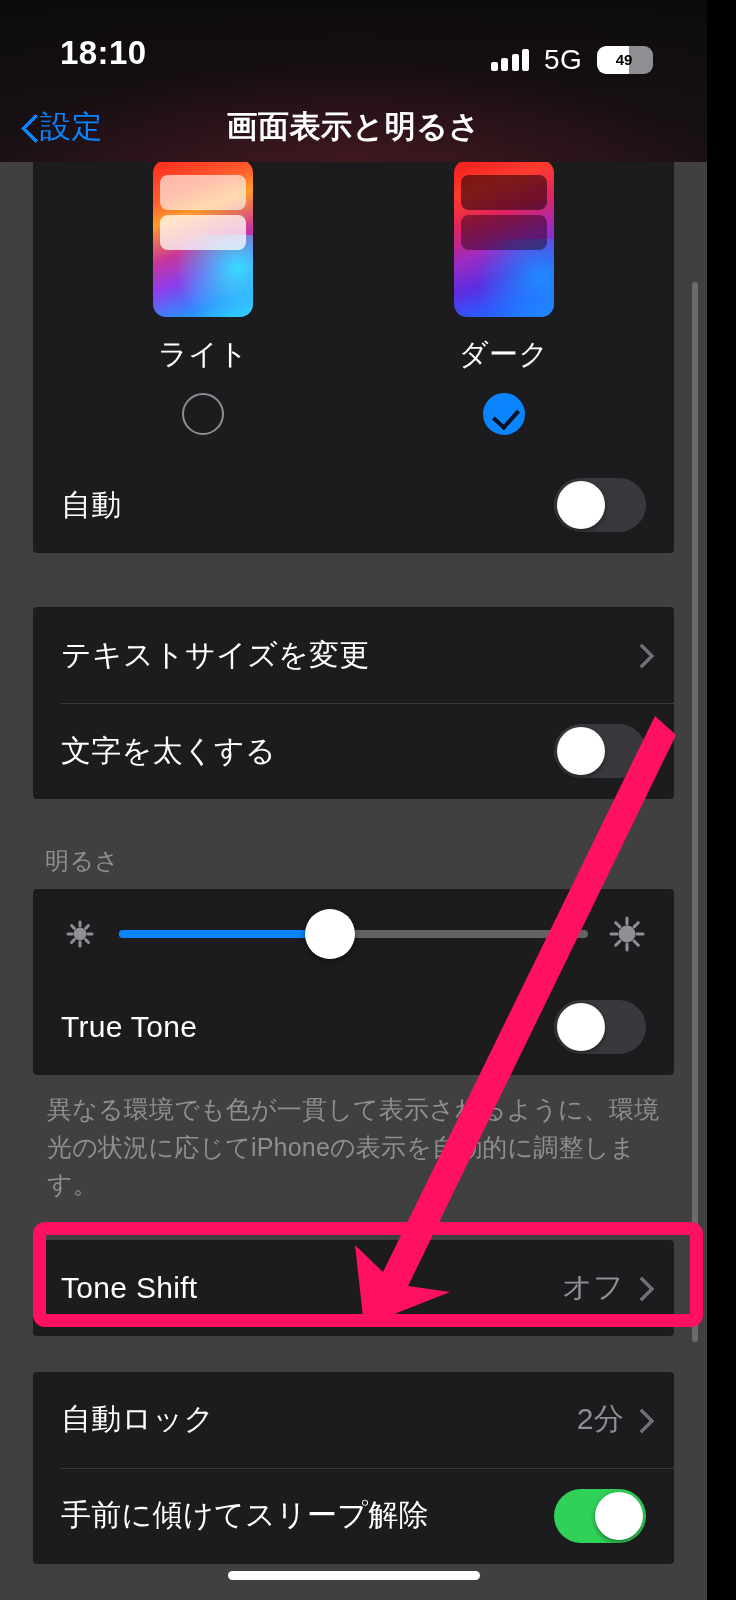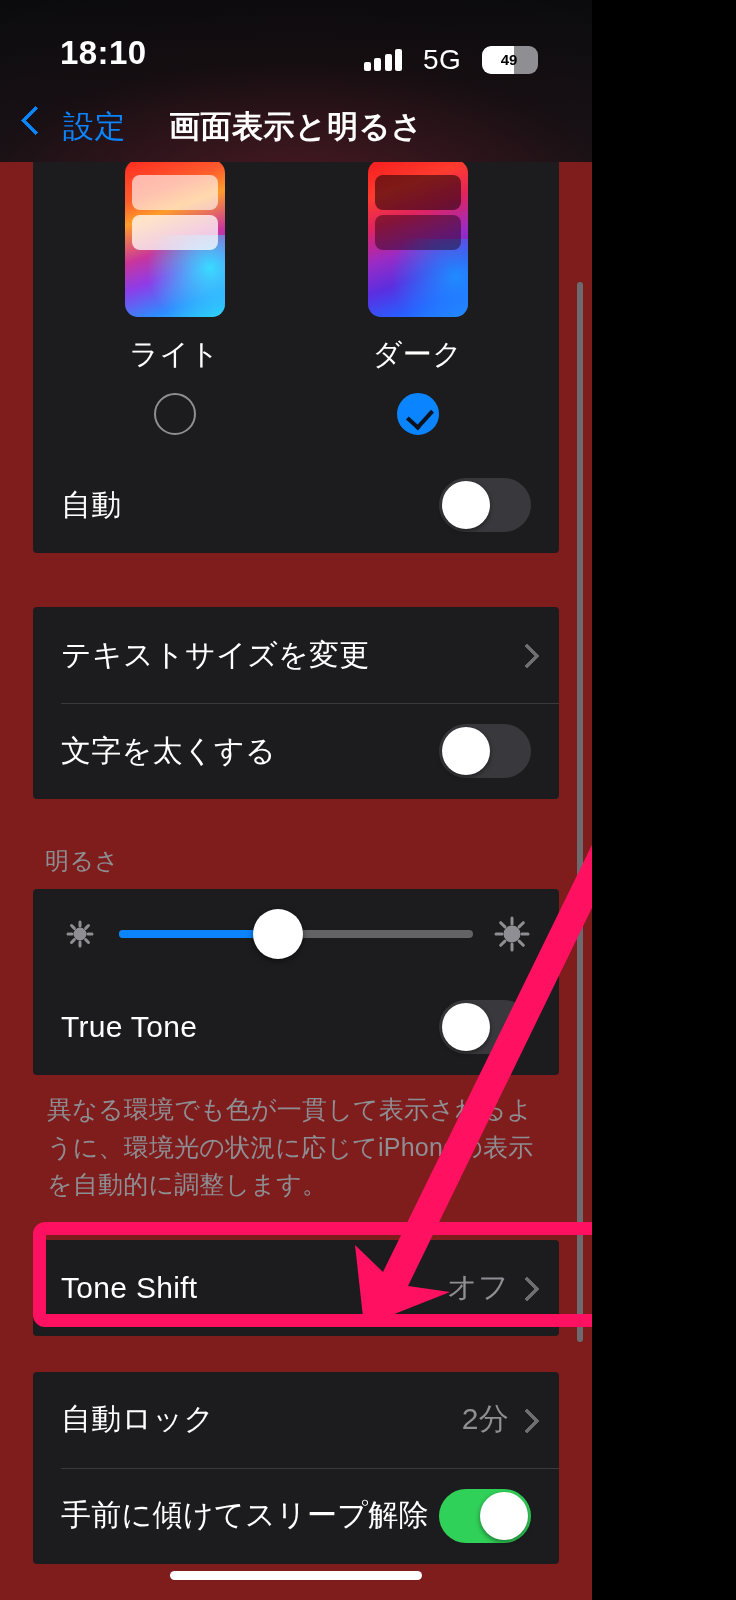--- a/index.html
+++ b/index.html
@@ -12,23 +12,23 @@
   }
 
   body {
     font-family: "Liberation Sans", "DejaVu Sans", sans-serif;
     color: #fff;
     position: relative;
   }
 
   .phone {
     position: relative;
-    width: 592px;
+    width: 707px;
     height: 1600px;
-    background: #7f1d1d;
+    background: #404040;
     overflow: hidden;
   }
 
   
   .statusbar {
     position: absolute;
     top: 0; left: 0; right: 0;
     height: 92px;
     display: flex;
     align-items: center;
@@ -39,21 +39,21 @@
   .status-time {
     font-size: 33px;
     font-weight: bold;
     letter-spacing: 0.4px;
     color: #fff;
     margin-top: 14px;
   }
   .status-right {
     display: flex;
     align-items: center;
-    gap: 21px;
+    gap: 15px;
     margin-top: 27px;
   }
   .sig-bars { display: flex; align-items: flex-end; gap: 3.5px; height: 22px; }
   .sig-bars i {
     display: block;
     width: 7px;
     background: #fff;
     border-radius: 2px;
   }
   .sig-bars i:nth-child(1) { height: 9px; }
@@ -108,22 +108,22 @@
   }
   .navbar-inner {
     position: absolute;
     left: 0; right: 0; bottom: 0;
     height: 70px;
     display: flex;
     align-items: center;
   }
   .back-btn {
     display: flex;
-    align-items: flex-start;
-    gap: 26px;
+    align-items: center;
+    gap: 3px;
     position: absolute;
     left: 22px;
     cursor: pointer;
   }
   .back-chevron {
     width: 15px; height: 26px;
     position: relative;
   }
   .back-chevron::before {
     content: "";

